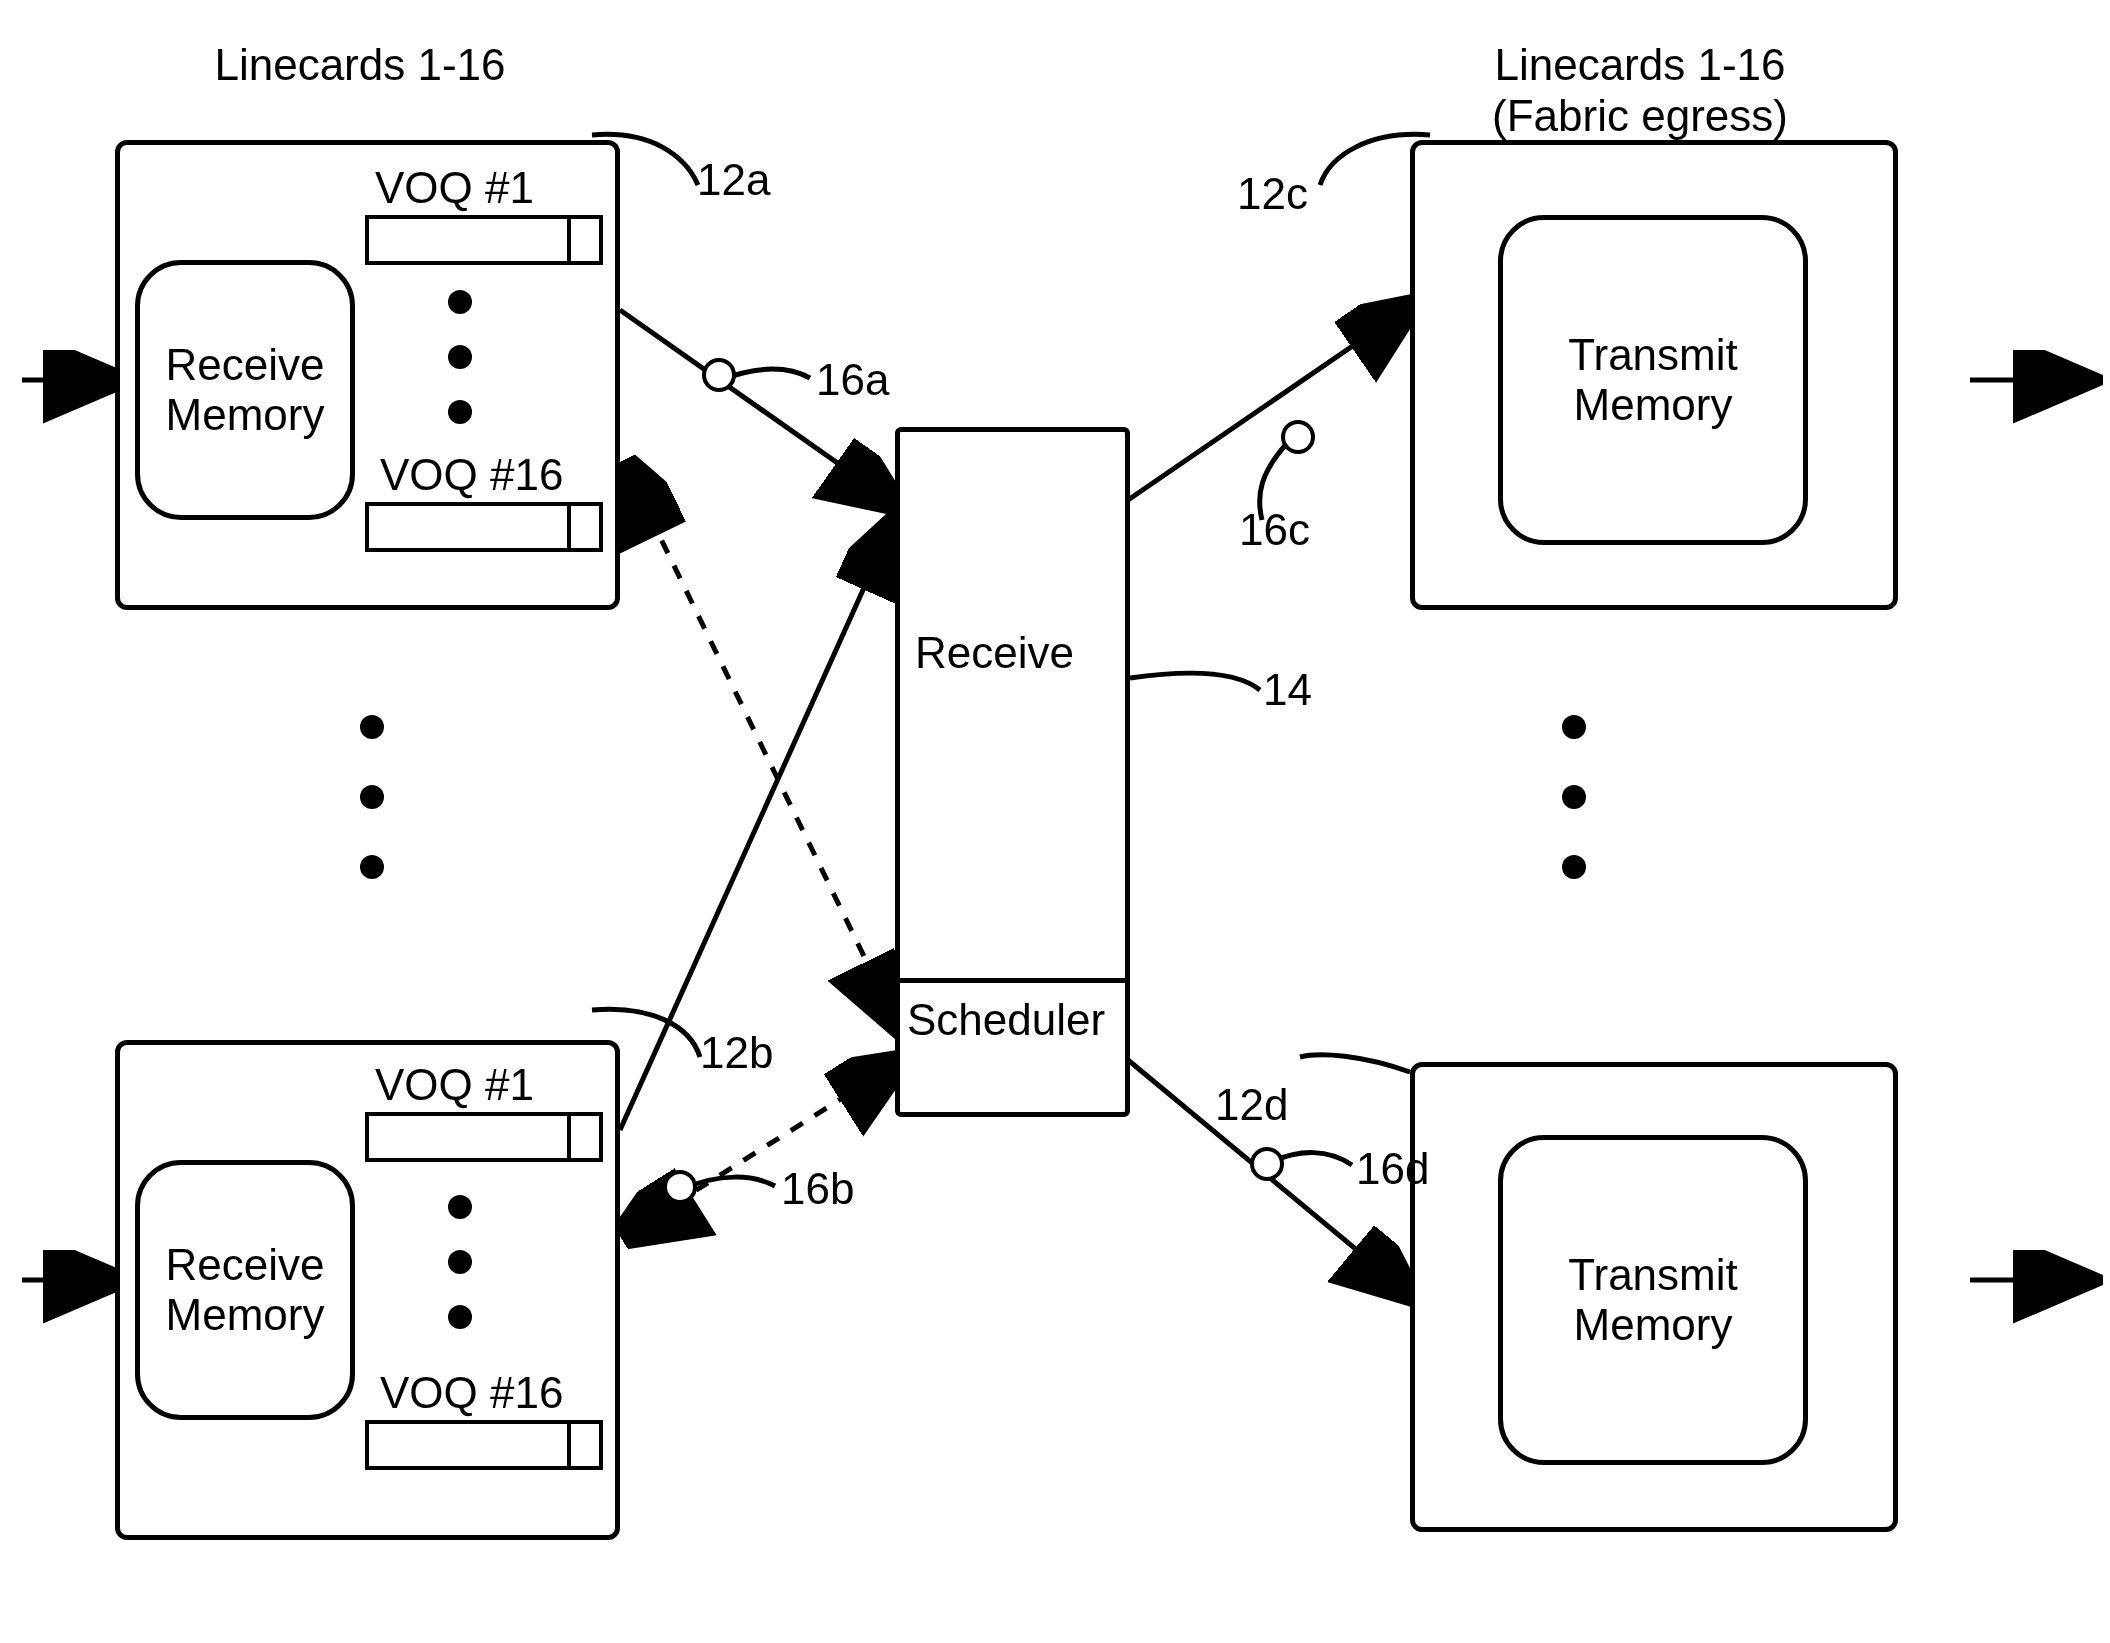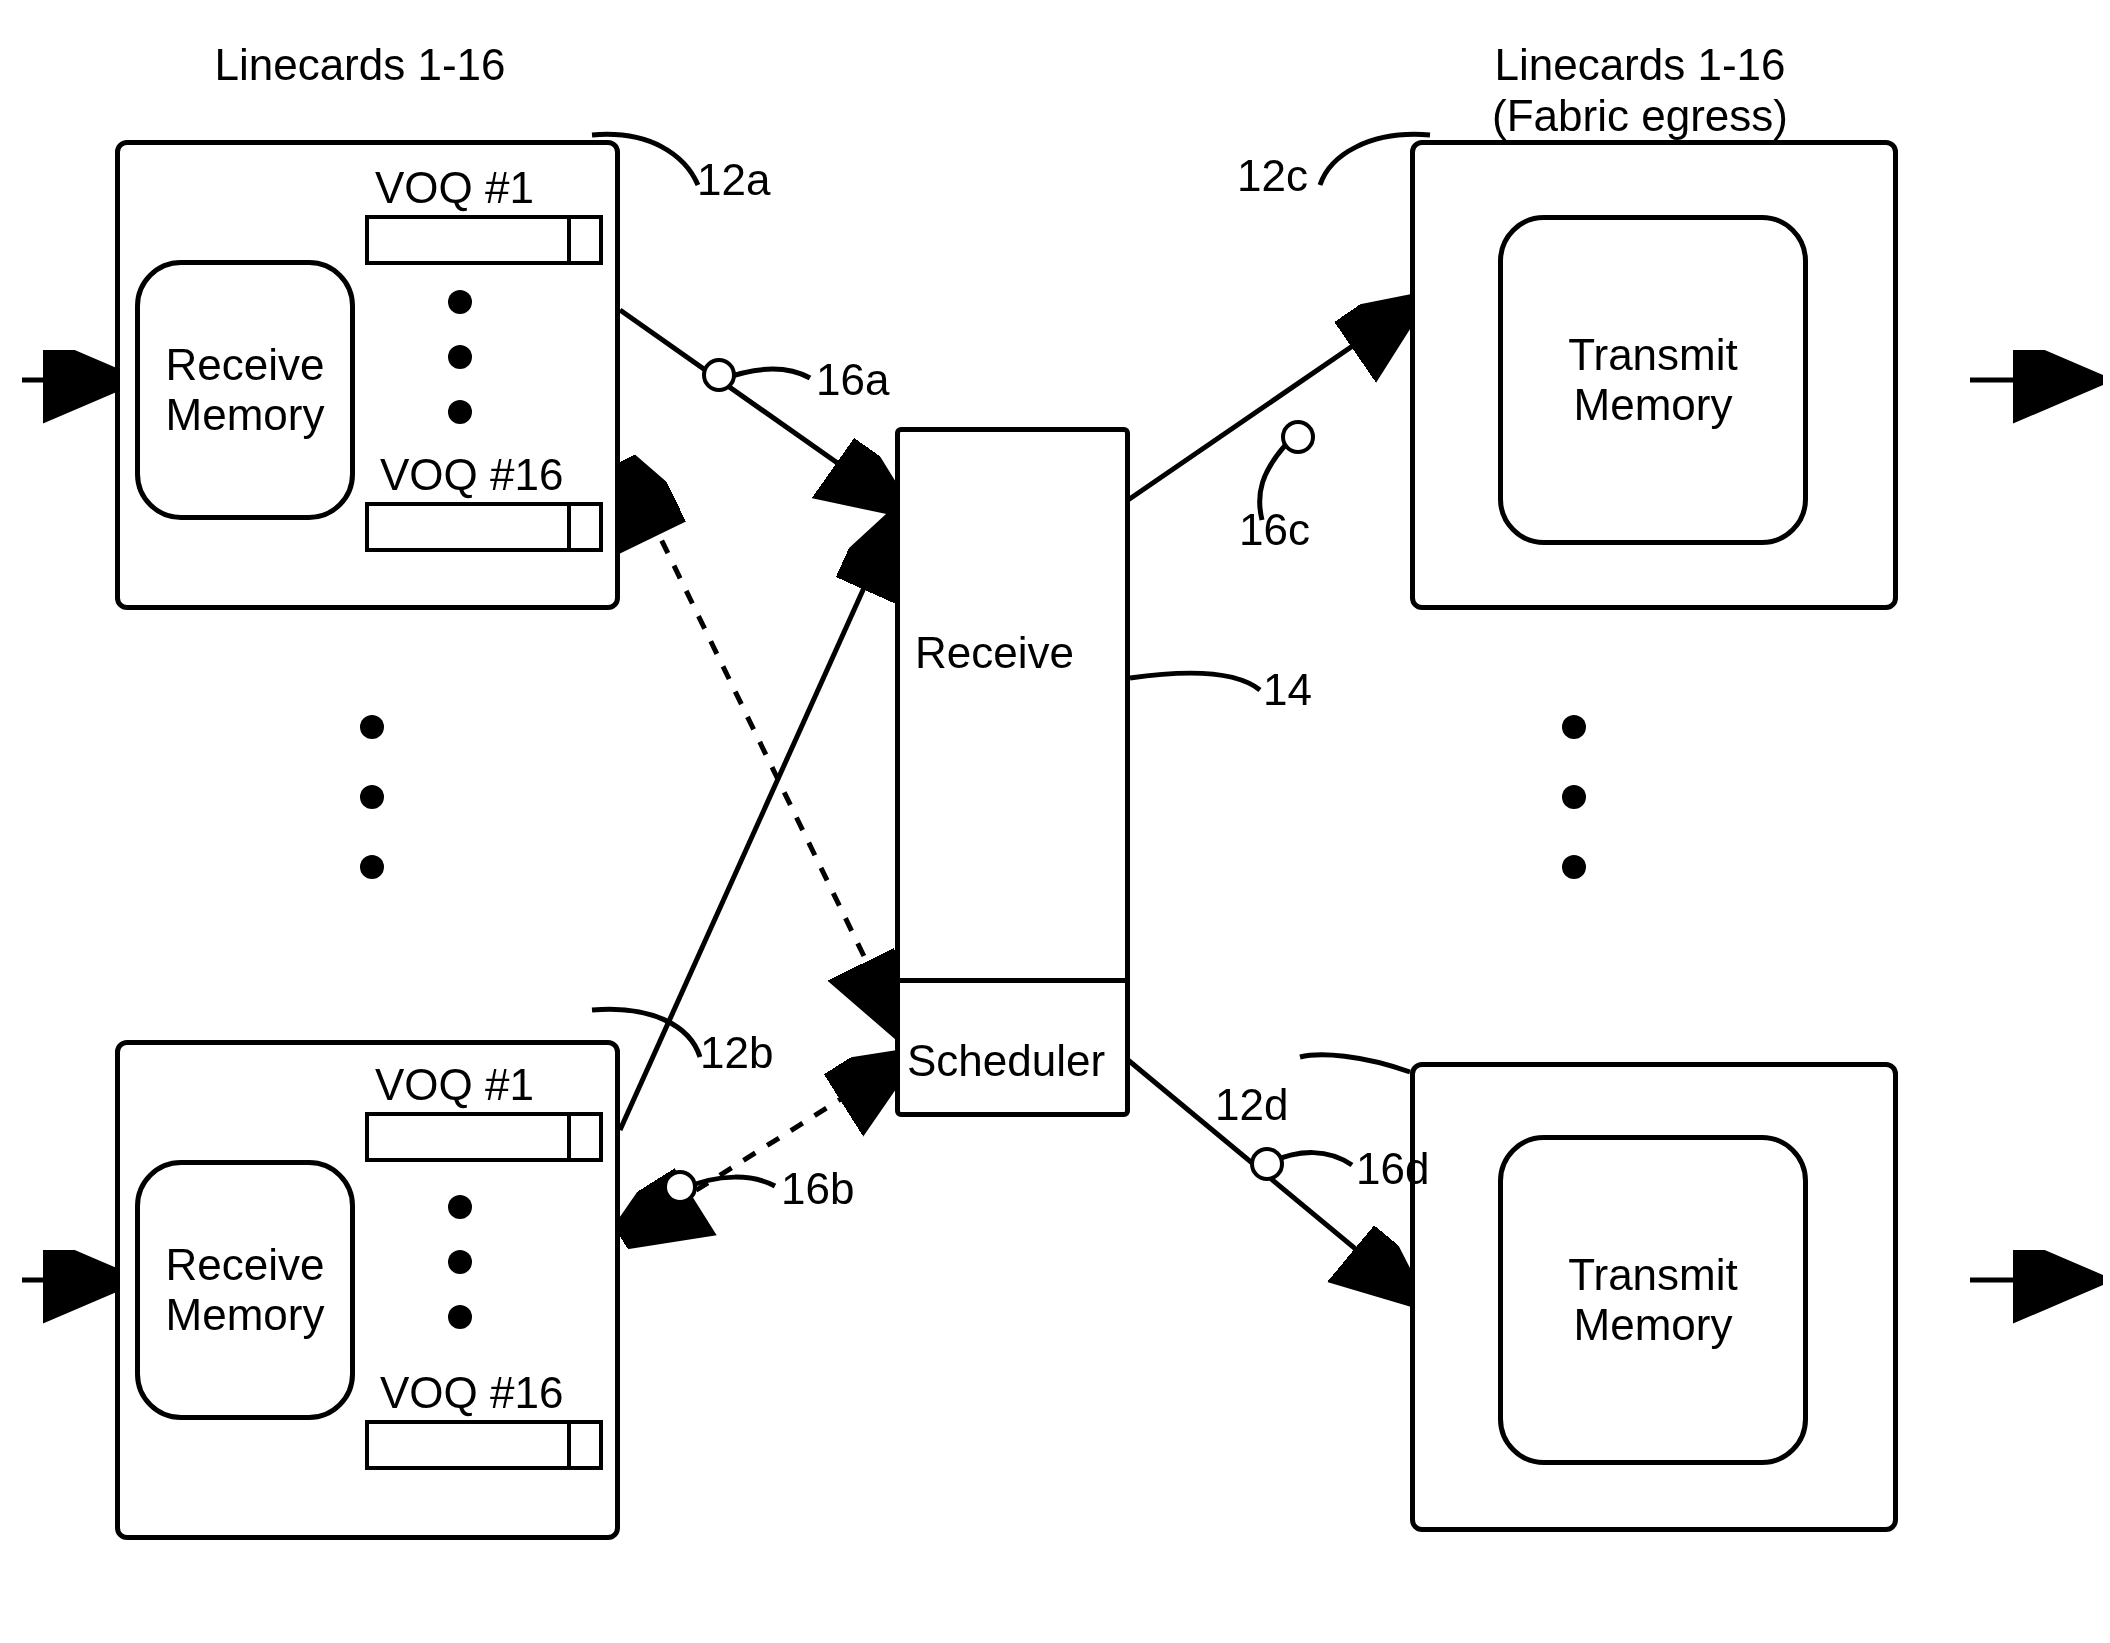--- a/index.html
+++ b/index.html
@@ -197,25 +197,25 @@
 Memory</span>
   </div>
 
   <div class="vdot" style="left:1562px; top:715px;"></div>
   <div class="vdot" style="left:1562px; top:785px;"></div>
   <div class="vdot" style="left:1562px; top:855px;"></div>
 
   <div class="box" style="left:895px; top:427px; width:225px; height:680px; border-radius:6px;"></div>
   <div style="position:absolute; left:900px; top:978px; width:225px; height:5px; background:#000;"></div>
   <div class="label" style="left:915px; top:628px;">Receive</div>
-  <div class="label" style="left:907px; top:1036px;">Scheduler</div>
+  <div class="label" style="left:907px; top:995px;">Scheduler</div>
 
   <div class="label" style="left:697px; top:155px;">12a</div>
   <div class="label" style="left:700px; top:1028px;">12b</div>
-  <div class="label" style="left:1237px; top:151px;">12c</div>
+  <div class="label" style="left:1237px; top:169px;">12c</div>
   <div class="label" style="left:1215px; top:1032px;margin-top:48px;">12d</div>
   <div class="label" style="left:1263px; top:665px;">14</div>
   <div class="label" style="left:816px; top:355px;">16a</div>
   <div class="label" style="left:781px; top:1164px;">16b</div>
   <div class="label" style="left:1239px; top:505px;">16c</div>
   <div class="label" style="left:1356px; top:1144px;">16d</div>
 
   <div class="leader-circle" style="left:702px; top:358px;"></div>
   <div class="leader-circle" style="left:663px; top:1170px;"></div>
   <div class="leader-circle" style="left:1281px; top:420px;"></div>

